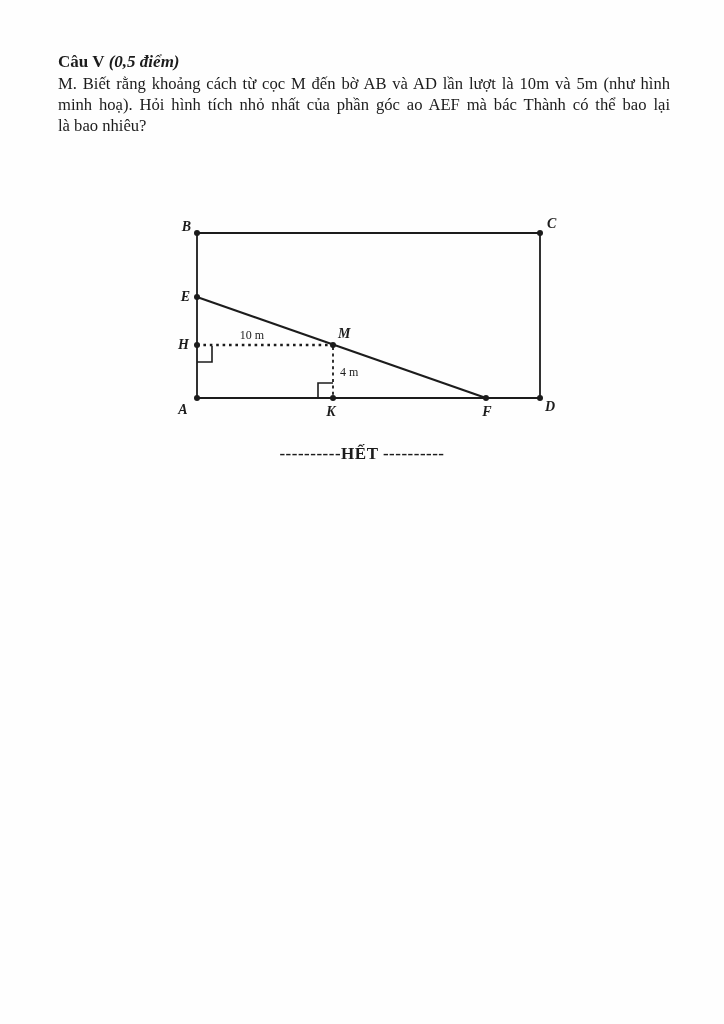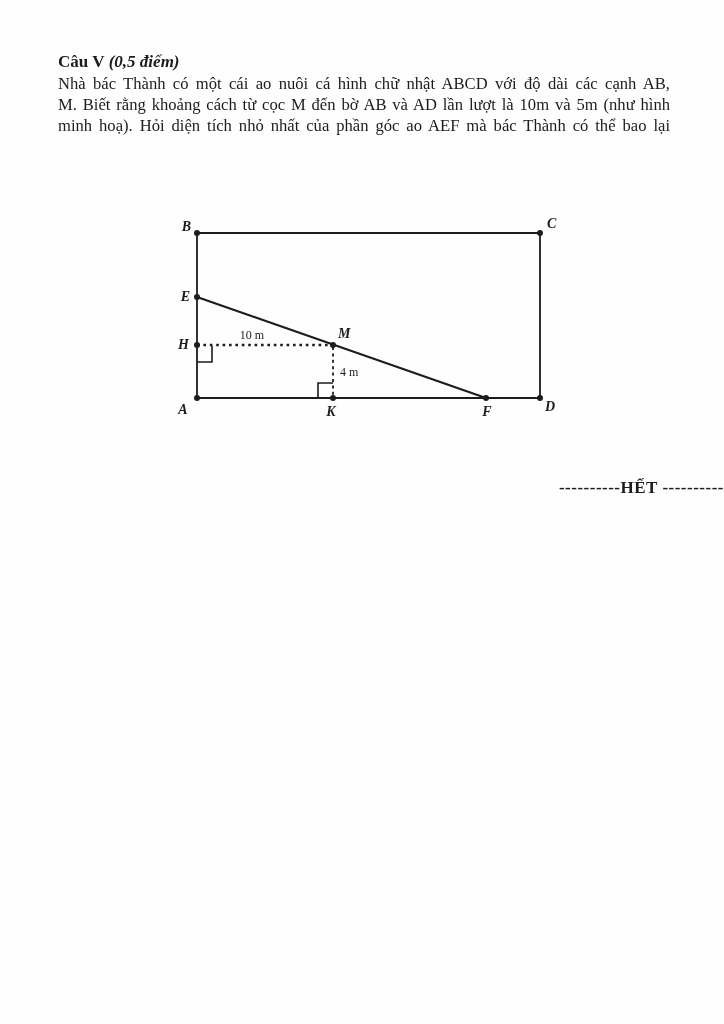--- a/index.html
+++ b/index.html
@@ -14,34 +14,34 @@
   .pline{
     font-size:16.6px;line-height:21px;white-space:nowrap;
     text-align:justify;text-align-last:justify;
   }
   .pline.last{text-align:left;text-align-last:left;white-space:normal;}
   .diagram{position:absolute;left:168px;top:210px;width:400px;height:212px;}
   .diagram text{fill:#1c1c1c;}
   .ptlabel{font-family:"Liberation Serif",serif;font-style:italic;font-weight:bold;font-size:14px;}
   .dimlabel{font-family:"Liberation Serif",serif;font-size:12px;}
   .footer{
-    position:absolute;left:0;top:444px;width:724px;text-align:right;
-    font-size:17px;font-weight:bold;letter-spacing:0.5px;margin-top:34px;
+    position:absolute;left:0;top:444px;width:724px;text-align:center;
+    font-size:17px;font-weight:bold;letter-spacing:0.5px;
   }
 </style>
 </head>
 <body>
 
 <div class="page">
 
   <div class="textblock">
     <div class="heading"><span class="qnum">Câu V</span>&nbsp;<span class="qpts">(0,5 điểm)</span></div>
-    <div class="pline">Nhà bác Thành có một cái ao nuôi cá hình chữ nhật ABCD với độ dài các cạnh AB,</div>
     <div class="pline">M. Biết rằng khoảng cách từ cọc M đến bờ AB và AD lần lượt là 10m và 5m (như hình</div>
-    <div class="pline">minh hoạ). Hỏi diện tích nhỏ nhất của phần góc ao AEF mà bác Thành có thể bao lại</div>
+    <div class="pline">minh hoạ). Hỏi hình tích nhỏ nhất của phần góc ao AEF mà bác Thành có thể bao lại</div>
+    <div class="pline last">là bao nhiêu?</div>
   </div>
 
   <svg class="diagram" viewBox="168 210 400 212">
 
     <path d="M197,233 H540 V398 H197 Z" fill="none" stroke="#1c1c1c" stroke-width="1.8"></path>
 
     <line x1="197" y1="297" x2="486" y2="398" stroke="#1c1c1c" stroke-width="2.1"></line>
 
     <line x1="197" y1="345" x2="333" y2="345" stroke="#1c1c1c" stroke-width="2.4" stroke-dasharray="2.6 3.8"></line>
 

